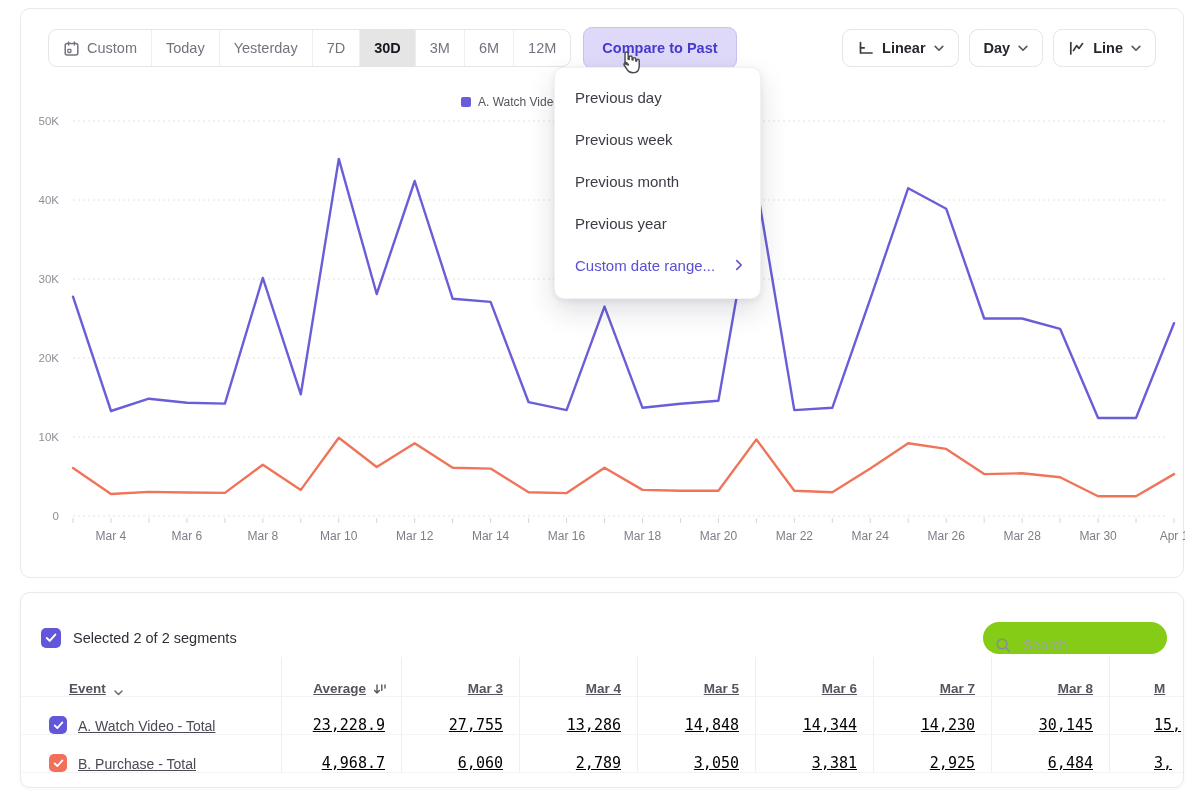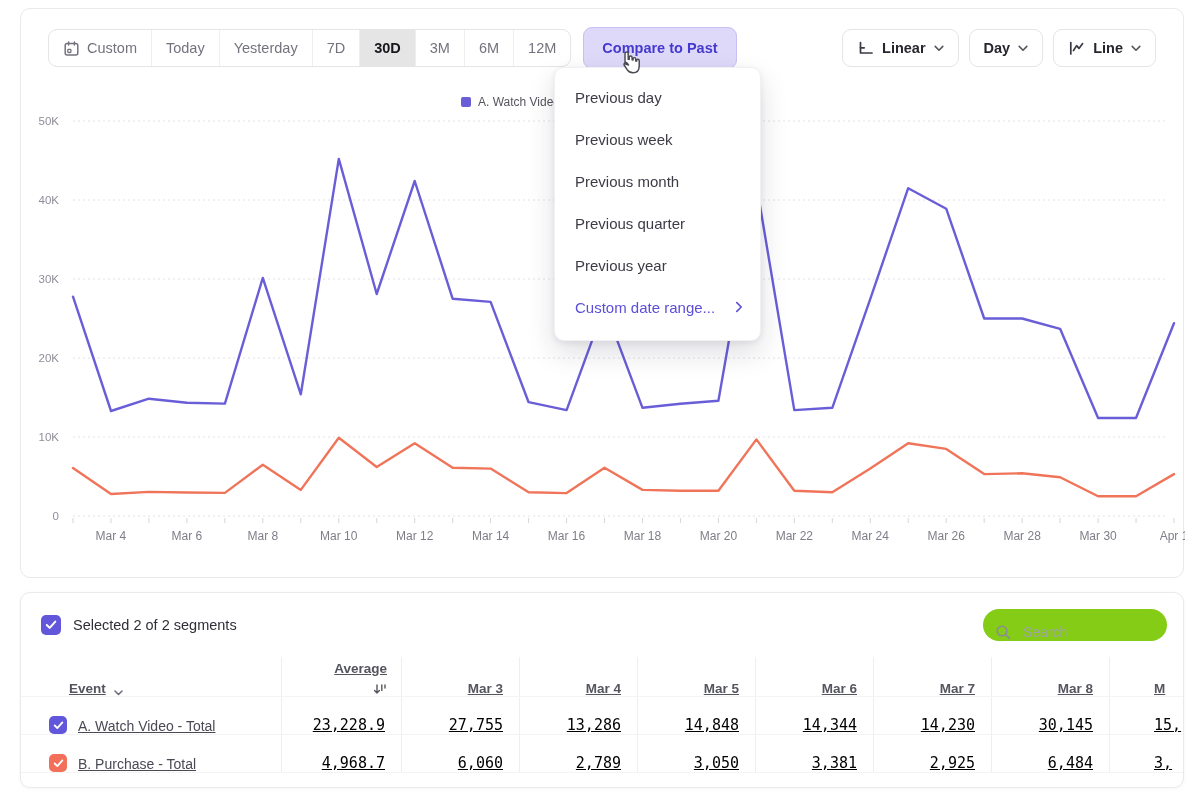--- a/index.html
+++ b/index.html
@@ -42,41 +42,41 @@
   .dropdown { position:absolute; left:533px; top:58px; width:207px; z-index:5; background:#fff;
               border:1px solid #F1F1F4; border-radius:10px; padding:9px 0 11px;
               box-shadow:0 12px 28px rgba(25,25,60,.14), 0 2px 6px rgba(25,25,60,.07); }
   .dd-item { position:relative; padding:12px 20px; font-size:15px; color:#3C3C46; cursor:pointer; line-height:18px; }
   .dd-item.accent { color:#5A4FD6; }
   .dd-chevron { position:absolute; right:17px; top:50%; transform:translateY(-50%); }
 
   .cursor-hand { position:absolute; left:596px; top:40px; z-index:6; pointer-events:none; }
 
   
-  .seg-row { position:absolute; left:0; top:0; width:100%; height:64px; display:flex;
+  .seg-row { position:absolute; left:0; top:13px; width:100%; height:64px; display:flex;
              align-items:center; padding:0 16px 0 20px; }
   .cbx { width:20px; height:20px; border-radius:5px; display:flex; align-items:center;
          justify-content:center; flex:none; cursor:pointer; }
   .seg-label { margin-left:12px; font-size:14.5px; color:#2F2F38; }
   .search { margin-left:auto; display:flex; align-items:flex-end; gap:9px; width:184px; height:32px;
             background:#84cc16; border-radius:16px; padding:0 12px; }
   .search input { border:none; background:transparent; outline:none; font-size:14px; color:#33333D; width:100%;
                   font-family:inherit; }
   .search input::placeholder { color:#A2A2AA; }
 
   .tbl { position:absolute; left:0; top:64px; width:1206px; }
   .trow { display:grid; grid-template-columns:260px 120px repeat(7,118px); align-items:center;
           border-bottom:1px solid #F4F4F7; }
   .trow.thead { height:40px; }
   .trow.tbody { height:38px; }
   .trow > .cell { height:100%; display:flex; align-items:flex-end; border-left:1px solid #EFEFF3;text-decoration:underline; }
   .trow > .cell:first-child { border-left:none; }
   .cell.event-h { padding-left:48px; gap:8px; font-size:13.5px; color:#54545F; font-weight:bold; cursor:pointer; }
   .cell.avg-h { justify-content:flex-end; padding-right:14px; gap:7px; font-size:13.5px; color:#54545F;
-                font-weight:bold; cursor:pointer;flex-direction:column; }
+                font-weight:bold; cursor:pointer; }
   .cell.hnum { justify-content:flex-end; padding-right:16px; font-size:13.5px; color:#55555F; font-weight:bold; }
   .cell.num { justify-content:flex-end; padding-right:16px; font-family:"DejaVu Sans Mono", monospace;
               font-size:15px; color:#000000; }
   .cell.clipcol { justify-content:flex-start; padding-left:44px; padding-right:0; }
   .cell.event-c { padding-left:28px; gap:11px; font-size:14px; color:#4A4A55; }
   .row-cbx { width:18px; height:18px; border-radius:5px; display:flex; align-items:center;
              justify-content:center; flex:none; cursor:pointer; }
 </style>
 </head>
 <body>
@@ -234,21 +234,20 @@
         <line x1="1153" y1="509" x2="1153" y2="514" stroke="#D5D5DC" stroke-width="1"></line>
         <text x="1153" y="531" text-anchor="middle" font-size="12" fill="#7E7E88">Apr 1</text>
         <polyline points="52.0,287.7 90.0,402.0 127.9,389.7 165.9,393.7 203.9,394.6 241.8,268.9 279.8,385.3 317.8,149.9 355.7,285.0 393.7,172.0 431.7,289.8 469.6,292.9 507.6,393.2 545.6,401.1 583.5,297.6 621.5,398.8 659.4,394.8 697.4,391.7 735.4,175.2 773.3,401.1 811.3,398.8 849.3,289.8 887.2,179.2 925.2,199.7 963.2,309.5 1001.1,309.5 1039.1,319.8 1077.1,409.0 1115.0,409.0 1153.0,314.2" fill="none" stroke="#6A5ED8" stroke-width="2.4" stroke-linejoin="round" stroke-linecap="round"></polyline>
         <polyline points="52.0,459.1 90.0,485.0 127.9,482.9 165.9,483.5 203.9,483.9 241.8,455.8 279.8,480.9 317.8,428.8 355.7,458.0 393.7,434.3 431.7,458.8 469.6,459.6 507.6,483.3 545.6,484.1 583.5,458.8 621.5,480.9 659.4,481.7 697.4,481.7 735.4,430.4 773.3,481.7 811.3,483.3 849.3,459.6 887.2,434.3 925.2,439.9 963.2,465.1 1001.1,464.3 1039.1,468.3 1077.1,487.3 1115.0,487.3 1153.0,465.1" fill="none" stroke="#EF7459" stroke-width="2.4" stroke-linejoin="round" stroke-linecap="round"></polyline>
       </svg>
 
     <div class="dropdown" id="compare-dropdown">
         <div class="dd-item"><span>Previous day</span></div>
         <div class="dd-item"><span>Previous week</span></div>
         <div class="dd-item"><span>Previous month</span></div>
-        <div class="dd-item"><span>Previous quarter</span></div>
         <div class="dd-item"><span>Previous year</span></div>
         <div class="dd-item accent"><span>Custom date range...</span><span class="dd-chevron"><svg width="8" height="12" viewBox="0 0 8 12" fill="none">
               <polyline points="1.8,1.6 6.2,6 1.8,10.4" stroke="#5A4FD6" stroke-width="1.6" stroke-linecap="round" stroke-linejoin="round"></polyline>
             </svg></span></div>
       </div>
 
     <span class="cursor-hand">
       <svg width="24" height="27" viewBox="0 0 20 23">
         <path d="M6.6 12.6 V3.9 c0-.8.6-1.4 1.35-1.4 .75 0 1.35.6 1.35 1.4 v4.9 l.85.1 V7.2 c0-.7.55-1.25 1.25-1.25 .7 0 1.25.55 1.25 1.25 v2 l.8.15 V8.5 c0-.65.5-1.15 1.15-1.15 .65 0 1.15.5 1.15 1.15 v1.7 l.75.15 v-.5 c0-.6.5-1.1 1.1-1.1 .6 0 1.1.5 1.1 1.1 v4.6 c0 3.6-2 5.8-5.3 5.8 -2.5 0-3.8-.8-5-2.7 l-2.4-3.7 c-.5-.8-.25-1.65.55-2.1 .75-.4 1.5-.15 2.1.65 l.95 1.2 Z" fill="#fff" stroke="#4A4A52" stroke-width="1.25" stroke-linejoin="round"></path>
       </svg>

